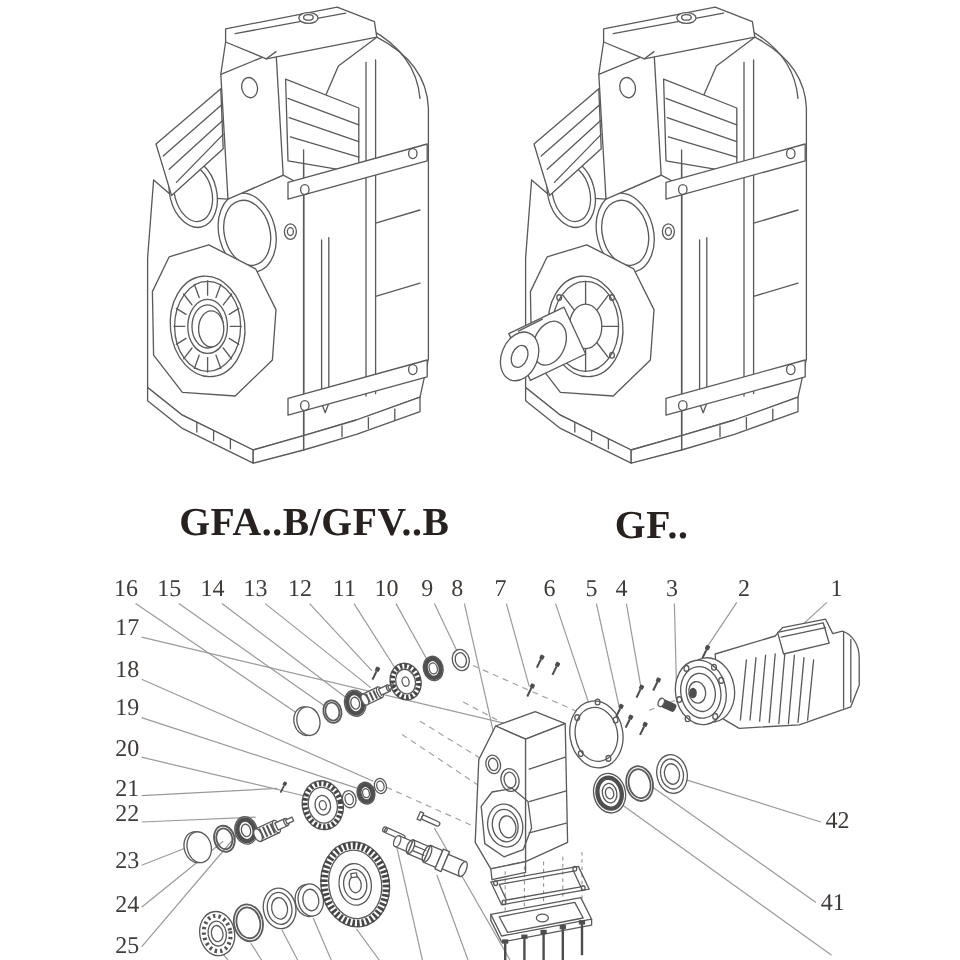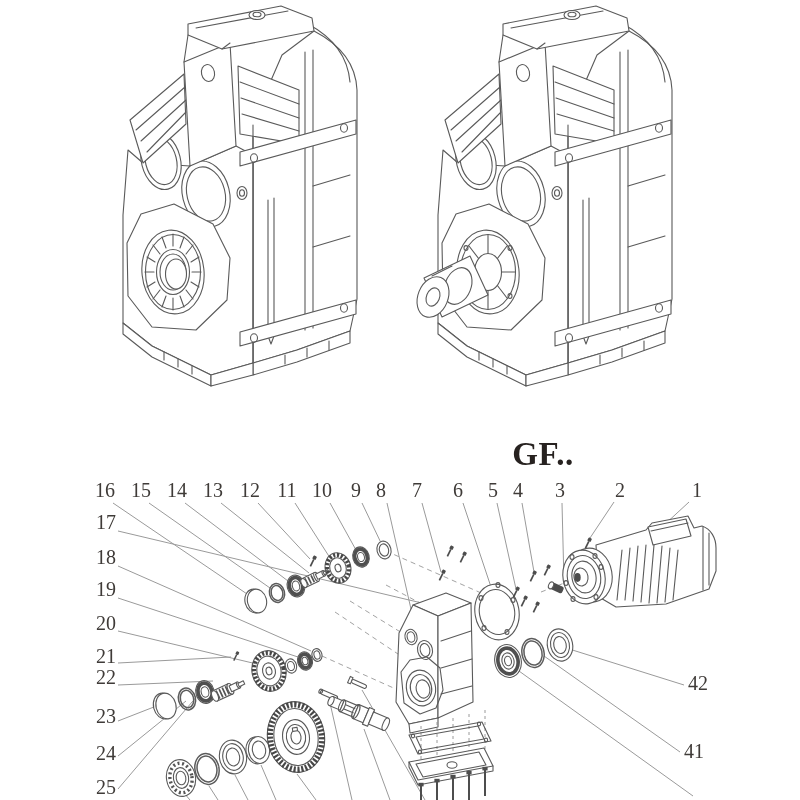--- a/index.html
+++ b/index.html
@@ -458,15 +458,16 @@
       <ellipse class="ln" cx="452" cy="765" rx="5" ry="3.2"></ellipse>
       <use href="#blt" transform="translate(421,786)"></use>
       <use href="#blt" transform="translate(437,782)"></use>
       <use href="#blt" transform="translate(453,778)"></use>
       <use href="#blt" transform="translate(469,774)"></use>
       <use href="#blt" transform="translate(485,770)"></use>
     </g>
   </g>
 </svg>
 
-<div class="title" style="left:543px;top:436px">GF..</div>
+<div class="title" style="left:262px;top:418px">GFA..B/GFV..B</div>
+<div class="title" style="left:543px;top:420px">GF..</div>
 
 </div>
 
 </body></html>

